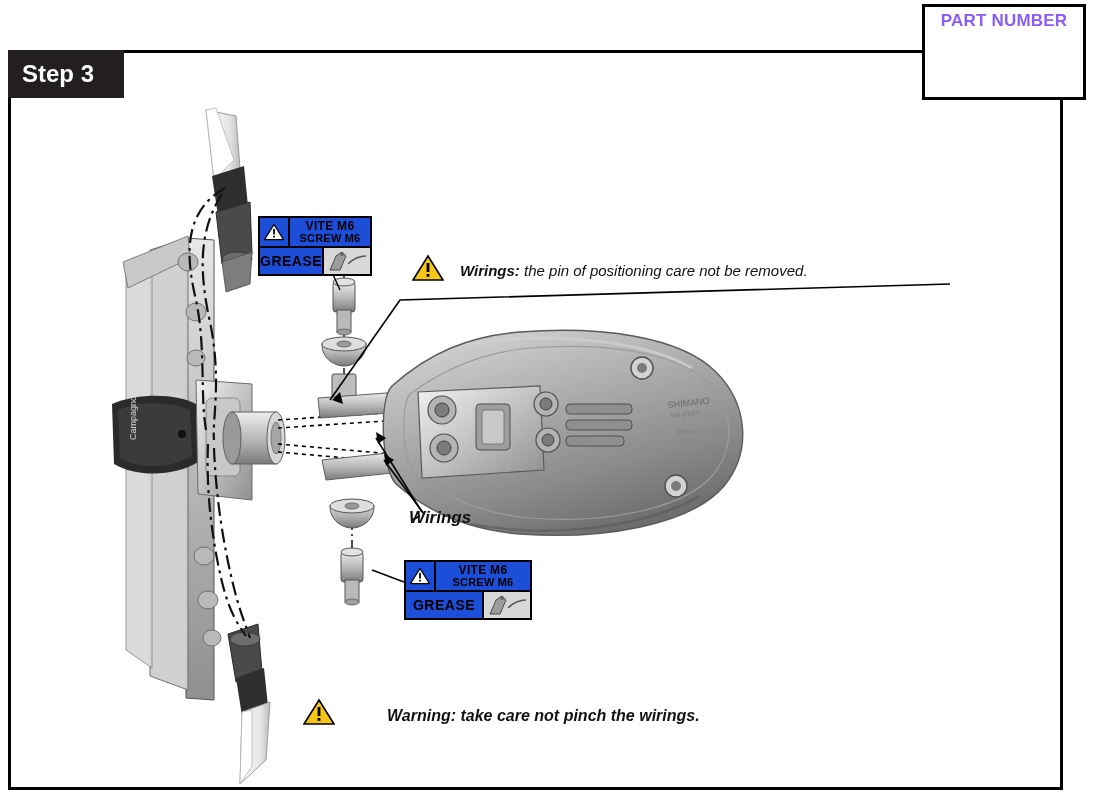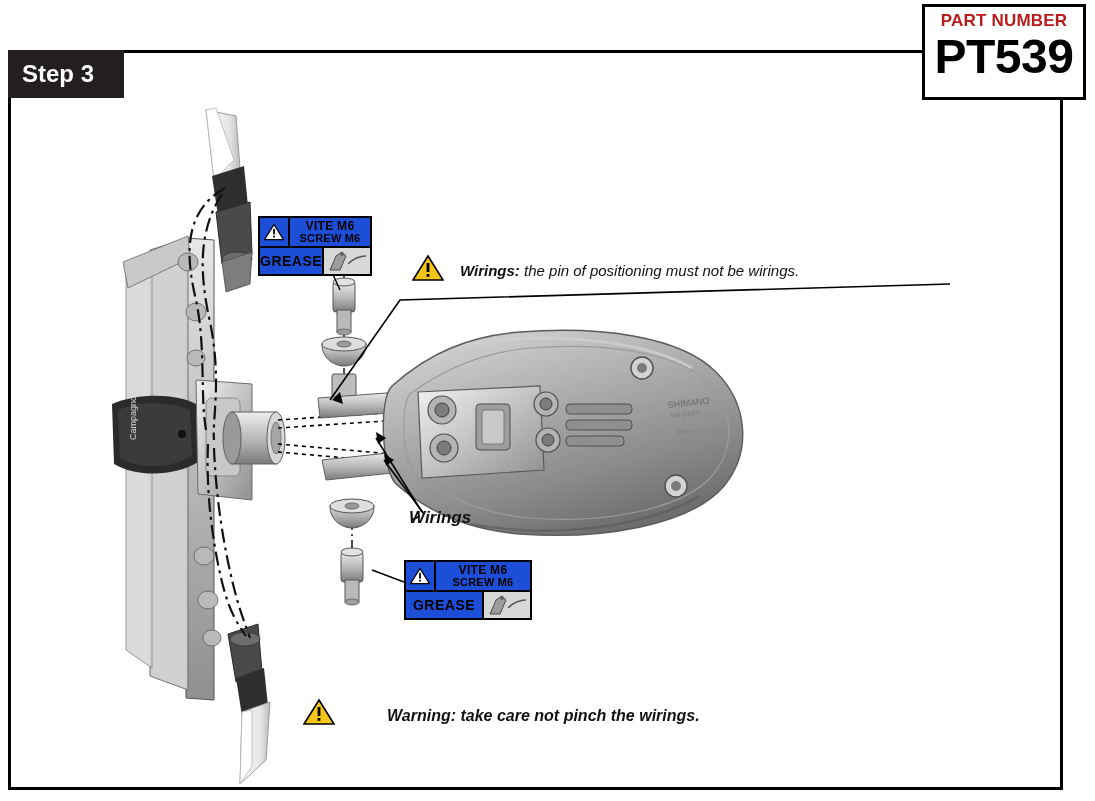--- a/index.html
+++ b/index.html
@@ -31,21 +31,21 @@
     display: flex;
     flex-direction: column;
     align-items: center;
     justify-content: flex-start;
     padding-top: 4px;
   }
   .part-label {
     font-size: 17px;
     font-weight: bold;
     letter-spacing: 0.2px;
-    color: #b91c1c;
+    color: #8b5cf6;
     font-family: "Liberation Sans", sans-serif;
   }
   .part-value {
     font-size: 48px;
     font-weight: bold;
     line-height: 48px;
     margin-top: 2px;
     color: #000;
     letter-spacing: -0.5px;
   }
@@ -198,21 +198,20 @@
 
 <div id="page">
 
   <div class="frame-top"></div>
   <div class="frame-left"></div>
   <div class="frame-bottom"></div>
   <div class="part-stem"></div>
 
   <div class="part-box">
     <div class="part-label">PART NUMBER</div>
-    <div class="part-value">PT539</div>
   </div>
 
   <div class="step-tag">
     <span>Step 3</span>
   </div>
 
   <svg class="art" viewBox="0 0 1095 801">
     <defs>
       <linearGradient id="gMetal" x1="0" y1="0" x2="0" y2="1">
         <stop offset="0%" stop-color="#e8e8e8"></stop>
@@ -417,21 +416,21 @@
     <rect x="14.6" y="20" width="2.8" height="2.8" fill="#000"></rect>
   </svg>
 
   <svg class="warn-tri" style="left:303px; top:698px;" width="32" height="28" viewBox="0 0 32 28">
     <polygon points="16,2 31,26 1,26" fill="#f5c518" stroke="#000" stroke-width="1.6"></polygon>
     <rect x="14.6" y="9" width="2.8" height="9" fill="#000"></rect>
     <rect x="14.6" y="20" width="2.8" height="2.8" fill="#000"></rect>
   </svg>
 
   <div class="callout" style="left:460px; top:262px;">
-    <span>Wirings:</span><span class="normal"> the pin of positioning must not be wirings.</span>
+    <span>Wirings:</span><span class="normal"> the pin of positioning care not be removed.</span>
   </div>
 
   <div class="callout" style="left:409px; top:508px; font-style:italic; font-weight:bold; font-size:17px;">Wirings</div>
 
   <div class="callout" style="left:344px; top:707px; font-size:16px;margin-left:43px;">Warning: take care not pinch the wirings.</div>
 
   <div class="info-box" style="left:258px; top:216px; width:114px; height:60px;">
     <div class="info-top">
       <div class="info-tri-cell">
         <svg width="20" height="18" viewBox="0 0 32 28">

